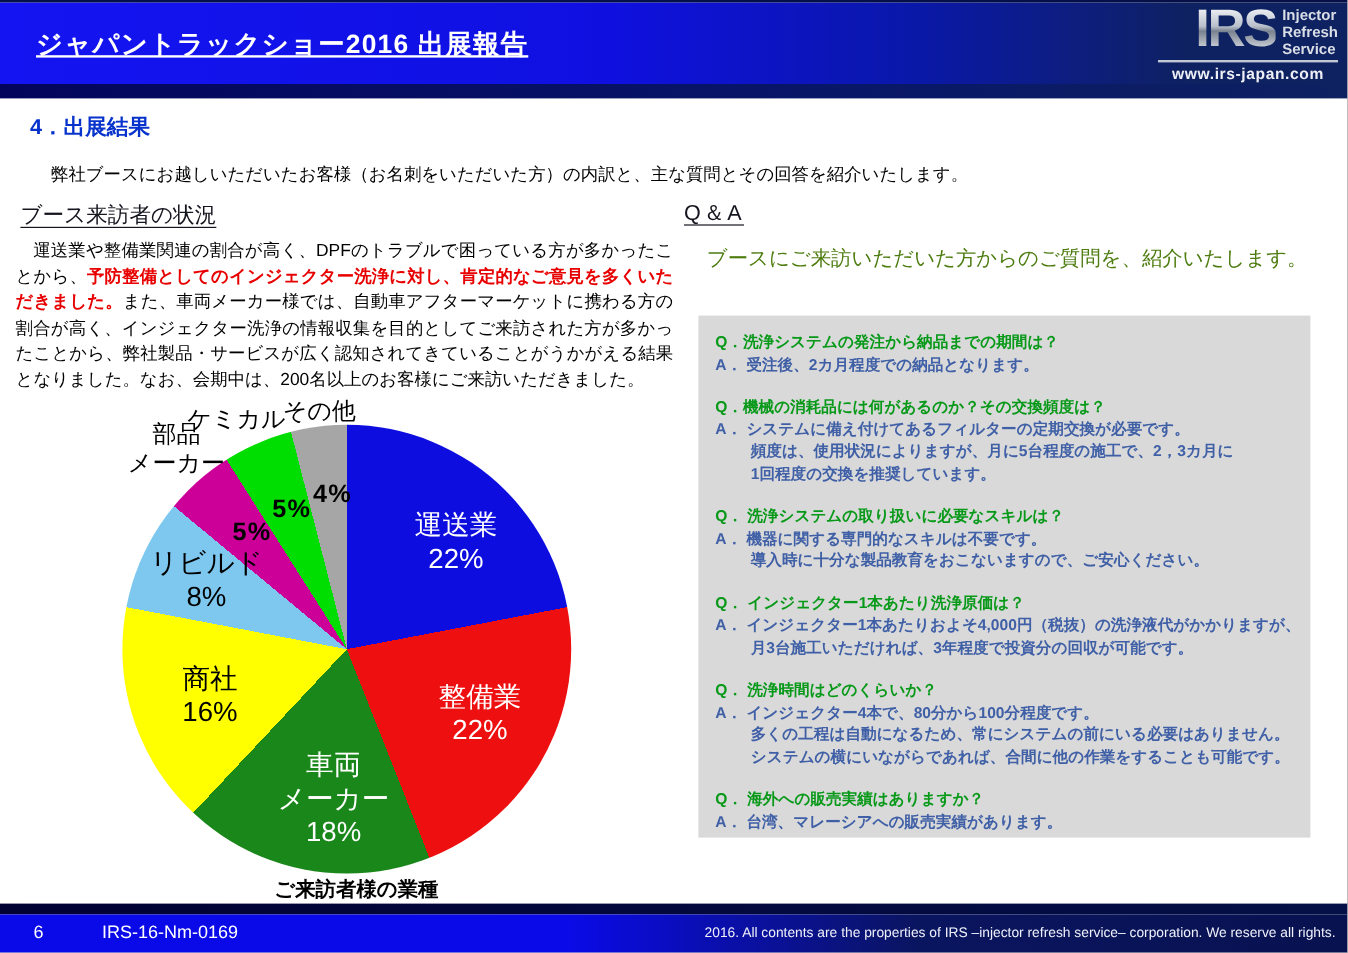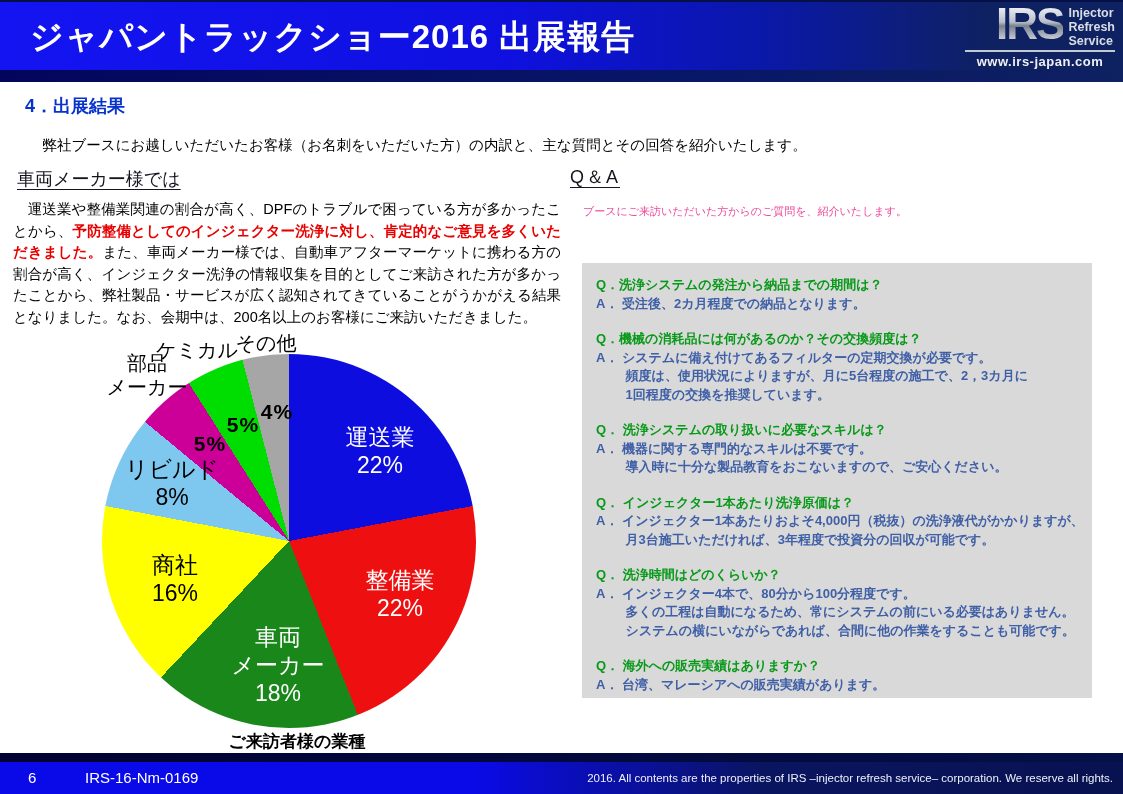--- a/index.html
+++ b/index.html
@@ -5,40 +5,40 @@
   * { margin:0; padding:0; box-sizing:border-box; }
   html,body { background:#888; }
   body { font-family:"Liberation Sans","DejaVu Sans",sans-serif; }
   .slide { position:relative; width:1123px; height:794px; background:#ffffff; overflow:hidden; margin:0 auto; }
 
   
   .header { position:absolute; left:0; top:0; width:1123px; height:70px;
             background:linear-gradient(to right,#1414f2 0%,#0f10e0 45%,#0a18a8 68%,#0e2161 88%,#0e2161 100%);
             border-top:2px solid #061048; }
   .header-title { position:absolute; left:30px; top:0; height:70px; line-height:70px;
-                  color:#ffffff; font-size:33px; font-weight:bold; letter-spacing:1px; }
+                  color:#ffffff; font-size:22px; font-weight:bold; letter-spacing:1px;text-decoration:underline; }
   .header-stripe { position:absolute; left:0; top:70px; width:1123px; height:12px;
                    background:linear-gradient(to right,#03055c 0%,#081668 60%,#0e2161 100%); }
   .logo { position:absolute; right:8px; top:4px; width:150px; color:#c9cfda; }
   .logo-row { display:flex; align-items:flex-start; justify-content:flex-end; gap:5px; }
   .logo-irs { font-size:44px; font-weight:bold; line-height:0.92; letter-spacing:-2px;
               background:linear-gradient(#f8f9fb 0%,#b8bfcb 45%,#78818f 55%,#e3e6ec 100%);
               -webkit-background-clip:text; background-clip:text; -webkit-text-fill-color:transparent; }
   .logo-tag { display:flex; flex-direction:column; font-size:12.5px; font-weight:bold; line-height:1.1;
               color:#d8dde6; padding-top:3px; }
   .logo-bar { margin-top:2px; border-top:2px solid #c3c9d4; text-align:center;
               font-size:13px; font-weight:bold; color:#eef0f5; padding-top:2px; letter-spacing:0.5px; }
 
   
   .section-title { position:absolute; left:25px; top:94px; font-size:18px; font-weight:bold; color:#0733cc; }
   .page-intro { position:absolute; left:28px; top:136px; font-size:14.5px; color:#000; }
   .sub-heading { font-size:18px; color:#15151f; text-decoration:underline; text-underline-offset:4px; }
   .visitors-heading { position:absolute; left:17px; top:167px; }
   .qa-heading { position:absolute; left:570px; top:165px; letter-spacing:2px; }
-  .qa-intro { position:absolute; left:572px; top:204px; font-size:11px; color:#ec4899; }
+  .qa-intro { position:absolute; left:572px; top:204px; font-size:17px; color:#4d7c0f; }
 
   
   .visitors-paragraph { position:absolute; left:13px; top:199px; width:548px;
                         font-size:14.5px; line-height:21.5px; color:#000; text-align:justify; }
   .highlight-red { color:#e80000; font-weight:bold; }
 
   
   .pie-area { position:absolute; left:100px; top:330px; width:430px; height:430px; }
   .pie { position:absolute; left:2px; top:24px; width:374px; height:374px; border-radius:50%;
          background:#ccc; }
@@ -85,21 +85,21 @@
         <span>Refresh</span>
         <span>Service</span>
       </span>
     </div>
     <div class="logo-bar">www.irs-japan.com</div>
   </div>
 
   <div class="section-title">4．出展結果</div>
   <div class="page-intro">　弊社ブースにお越しいただいたお客様（お名刺をいただいた方）の内訳と、主な質問とその回答を紹介いたします。</div>
 
-  <div class="sub-heading visitors-heading">車両メーカー様では</div>
+  <div class="sub-heading visitors-heading">ブース来訪者の状況</div>
   <div class="visitors-paragraph"><span>　運送業や整備業関連の割合が高く、DPFのトラブルで困っている方が多かったことから、</span><span class="highlight-red">予防整備としてのインジェクター洗浄に対し、肯定的なご意見を多くいただきました。</span><span>また、車両メーカー様では、自動車アフターマーケットに携わる方の割合が高く、インジェクター洗浄の情報収集を目的としてご来訪された方が多かったことから、弊社製品・サービスが広く認知されてきていることがうかがえる結果となりました。なお、会期中は、200名以上のお客様にご来訪いただきました。</span></div>
 
   <div class="pie-area">
     <div class="pie" style="background: conic-gradient(rgb(13, 13, 224) 0deg, rgb(13, 13, 224) 79.2deg, rgb(238, 16, 16) 79.2deg, rgb(238, 16, 16) 158.4deg, rgb(26, 135, 26) 158.4deg, rgb(26, 135, 26) 223.2deg, rgb(255, 255, 0) 223.2deg, rgb(255, 255, 0) 280.8deg, rgb(126, 200, 240) 280.8deg, rgb(126, 200, 240) 309.6deg, rgb(204, 0, 153) 309.6deg, rgb(204, 0, 153) 327.6deg, rgb(0, 221, 0) 327.6deg, rgb(0, 221, 0) 345.6deg, rgb(166, 166, 166) 345.6deg, rgb(166, 166, 166) 360deg);"></div>
 
     <div class="pie-label lbl-in" style="left: 280px; top: 121px; color: rgb(255, 255, 255);"><span>運送業</span><br><span>22%</span></div>
     <div class="pie-label lbl-in" style="left: 300px; top: 264px; color: rgb(255, 255, 255);"><span>整備業</span><br><span>22%</span></div>
     <div class="pie-label lbl-in" style="left: 178px; top: 335px; color: rgb(255, 255, 255);"><span>車両
 メーカー</span><br><span>18%</span></div>
     <div class="pie-label lbl-in" style="left: 75px; top: 249px; color: rgb(0, 0, 0);"><span>商社</span><br><span>16%</span></div>

